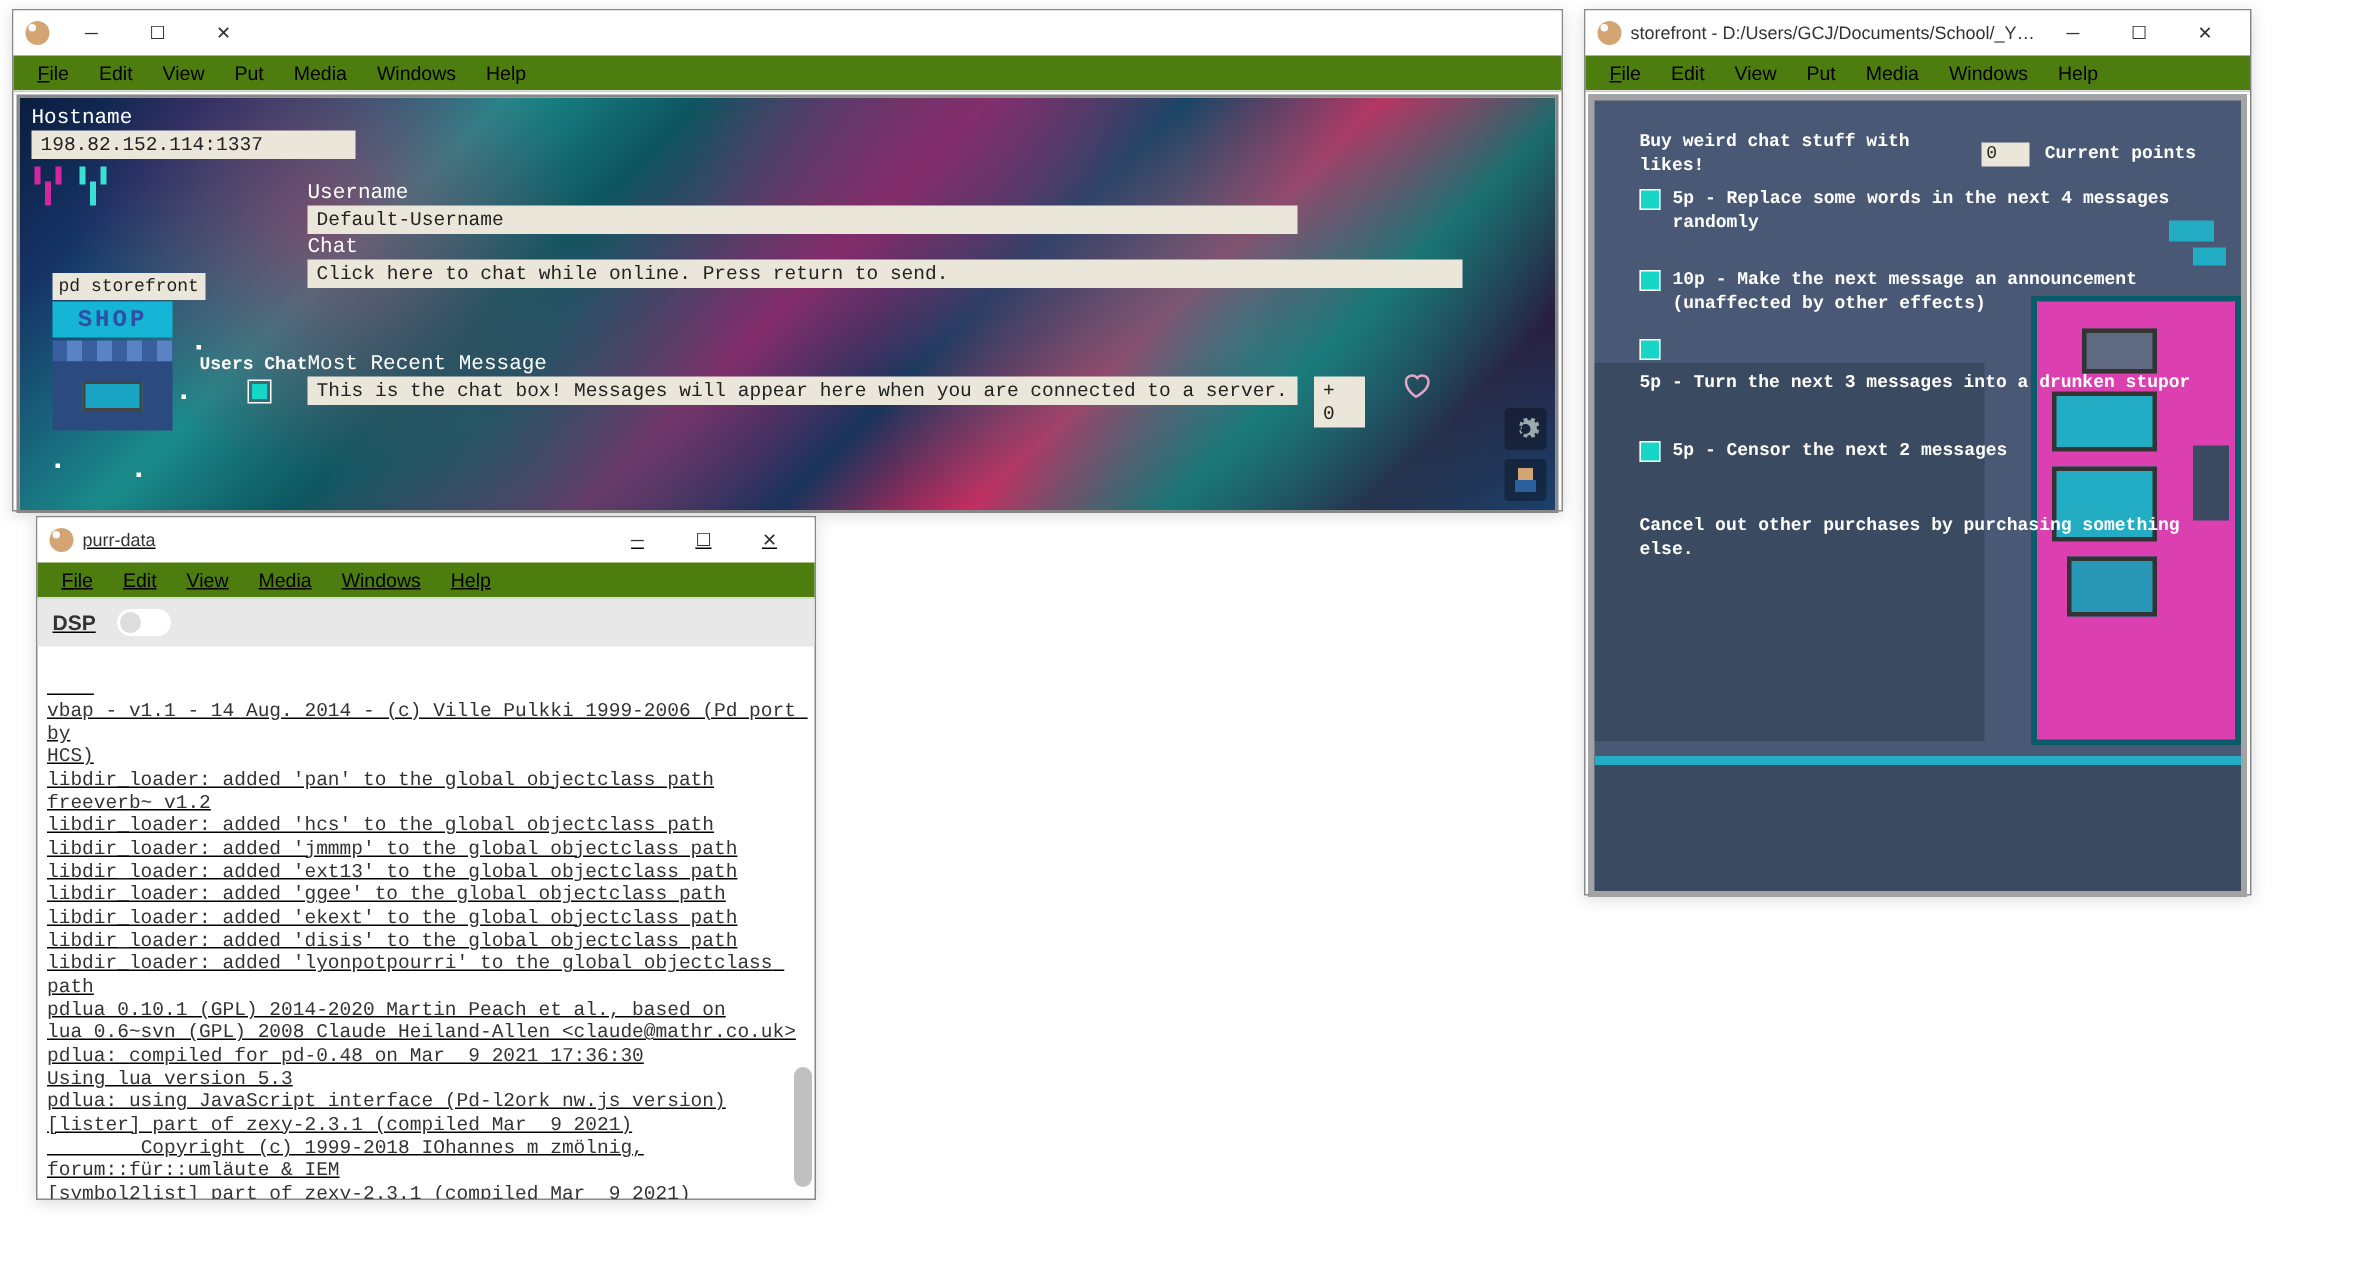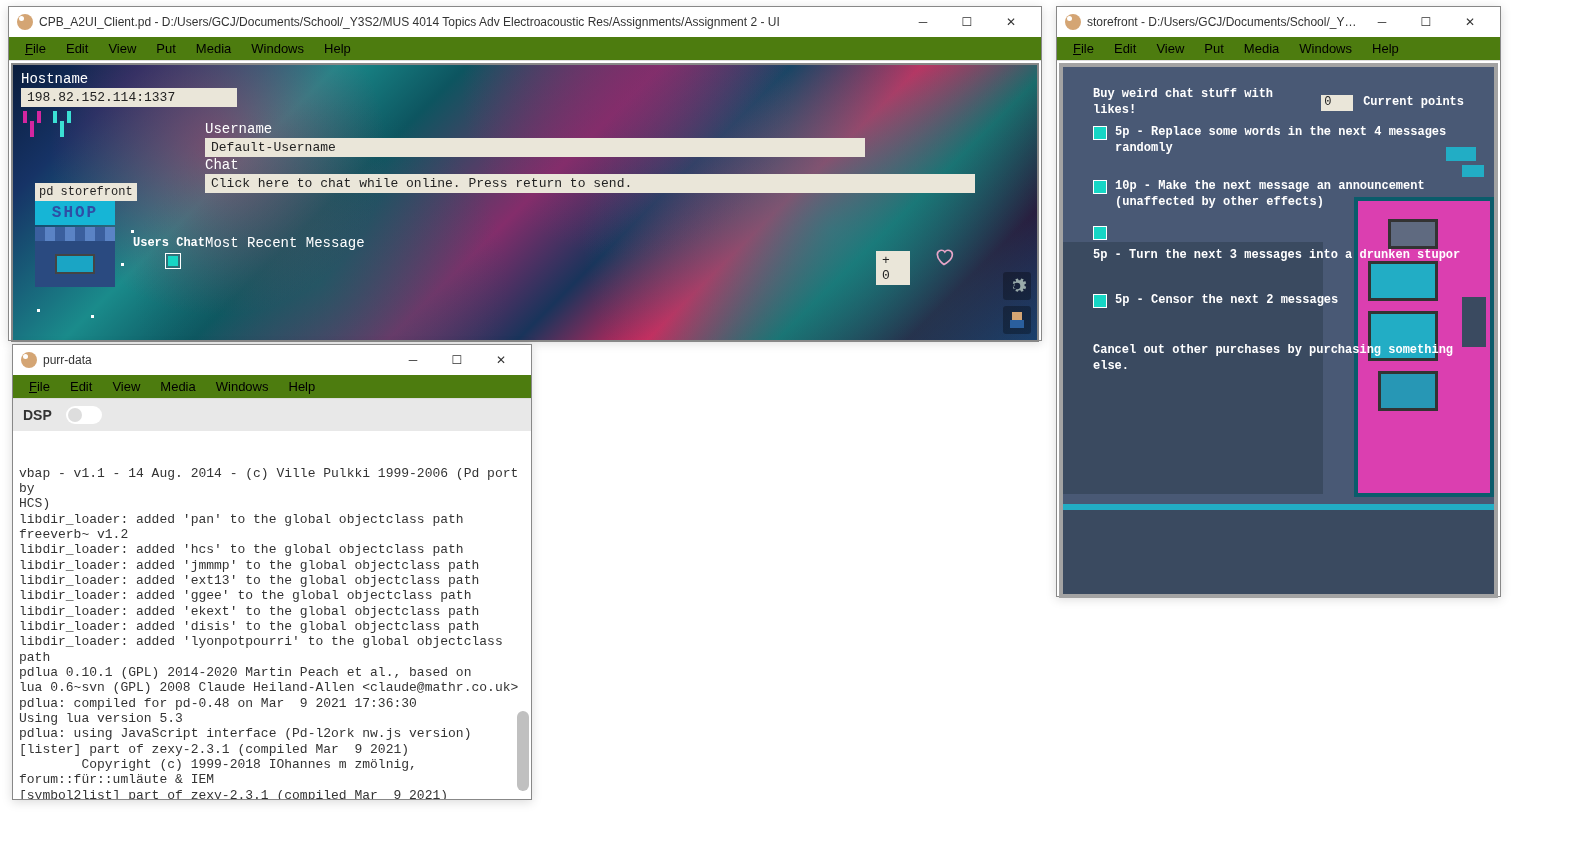--- a/index.html
+++ b/index.html
@@ -219,22 +219,22 @@
   }
 
   
   .heart {
     width: 22px; height: 20px;
     position: relative;
   }
 
   
   #win-purr {
-    left: 12px; top: 344px;
-    width: 520px; height: 456px;
+    left: 24px; top: 344px;
+    width: 520px; height: 456px; text-decoration: underline;
   }
   .dsp-bar {
     height: 32px;
     background:#e8e8e8;
     display:flex;
     align-items:center;
     padding: 16px 10px;
     font-size:14px;
     font-weight:600;
     color:#333;
@@ -365,21 +365,20 @@
   .bg-box1 { position:absolute; right:18px; top:80px; width:30px; height:14px; background:#22adc5; }
   .bg-box2 { position:absolute; right:10px; top:98px; width:22px; height:12px; background:#22adc5; }
   .bg-box3 { position:absolute; right:8px; top:230px; width:24px; height:50px; background:#3a4a60; }
 </style>
 </head>
 <body>
 
 <div class="window" id="win-client">
   <div class="titlebar">
     <span class="icon"></span>
-    <span class="title-text">CPB_A2UI_Client.pd - D:/Users/GCJ/Documents/School/_Y3S2/MUS 4014 Topics Adv Electroacoustic Res/Assignments/Assignment 2 - UI</span>
     <div class="winbtns">
       <div class="winbtn">─</div>
       <div class="winbtn">☐</div>
       <div class="winbtn close">✕</div>
     </div>
   </div>
   <div class="menubar">
     <span class="menu-item underline">File</span>
     <span class="menu-item">Edit</span>
     <span class="menu-item">View</span>
@@ -424,20 +423,21 @@
     </div>
 
     <div class="client-row" style="left:120px; top:171px; display:flex; align-items:center; gap:6px;">
       <span class="pixel-font" style="font-size:12px;">Users Chat</span>
     </div>
     <div class="client-row" style="left:152px; top:188px;">
       <span class="toggle-sq on"></span>
     </div>
     <div class="client-row" style="left:192px; top:170px; width:680px;">
       <div class="label-white">Most Recent Message</div>
+      <input class="field-bg" style="width: 660px;" value="This is the chat box! Messages will appear here when you are connected to a server.">
     </div>
 
     <div class="client-row" style="left:863px; top:186px;">
       <span class="field-bg" style="width:34px; text-align:left;">+ 0</span>
     </div>
 
     <div class="client-row" style="left:920px; top:182px;">
       <svg class="heart" viewBox="0 0 24 24" fill="none" stroke="#e8a5c8" stroke-width="2">
         <path d="M12 21s-8-5-8-12a5 5 0 0 1 9-3 5 5 0 0 1 9 3c0 7-10 12-10 12z"></path>
       </svg>

